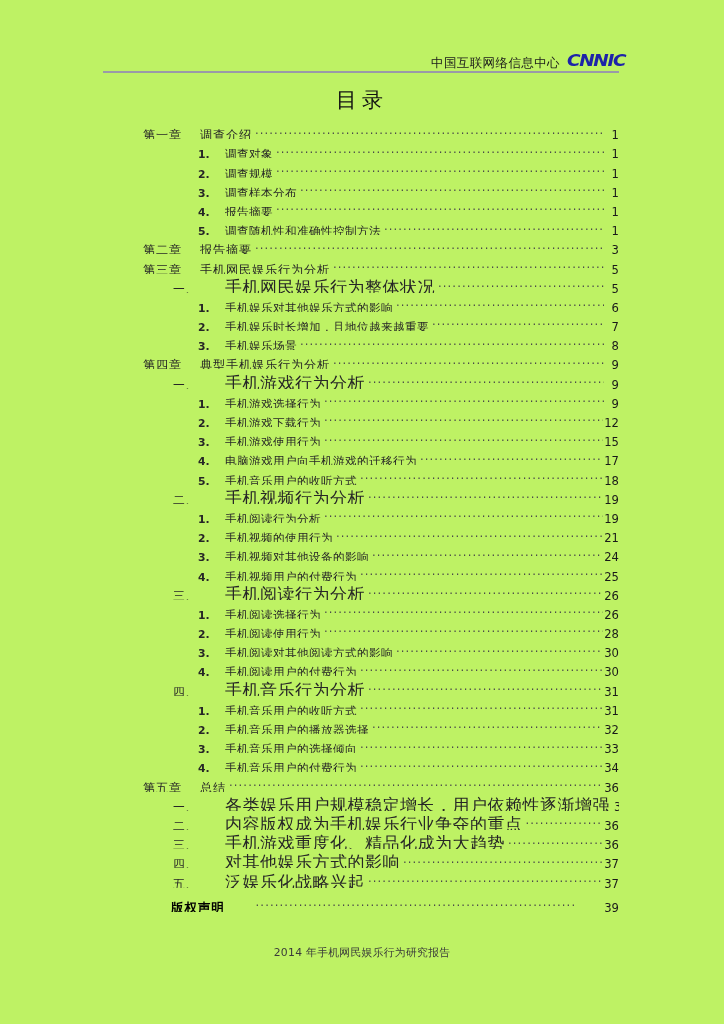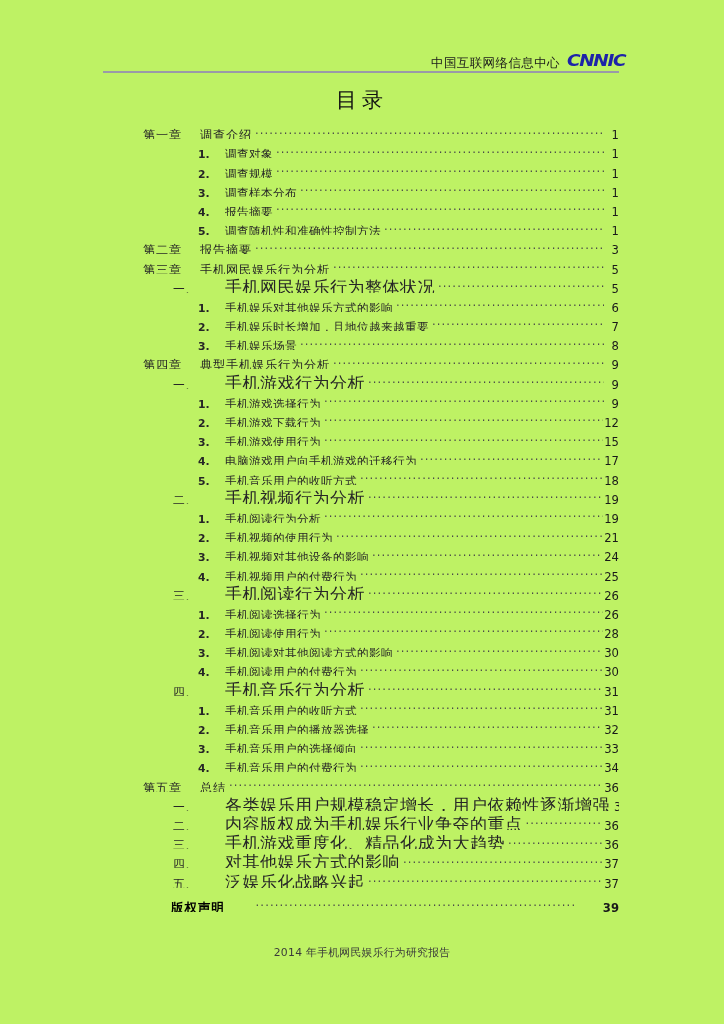--- a/index.html
+++ b/index.html
@@ -144,21 +144,21 @@
 
   
   .lvl-item { padding-left: 55px; }
   .lvl-item .num  { width: 27px; font-weight: bold; font-size: 10.8px; }
   .lvl-item .label{ font-size: 11.6px; letter-spacing: 0.4px; }
 
   
   .lvl-plain { padding-left: 0; gap: 28px; }
   .lvl-plain .num { width: 0; }
   .lvl-plain .label { font-size: 12.6px; font-weight: bold; color: #000; letter-spacing: 0.8px; }
-  .lvl-plain .page-no { font-weight: bold; }
+  .lvl-plain .page-no { font-weight: normal; }
 
   .spacer-sm { height: 5px; }
 
   
   .footer {
     position: absolute;
     left: 0;
     top: 946px;
     width: 724px;
     text-align: center;

